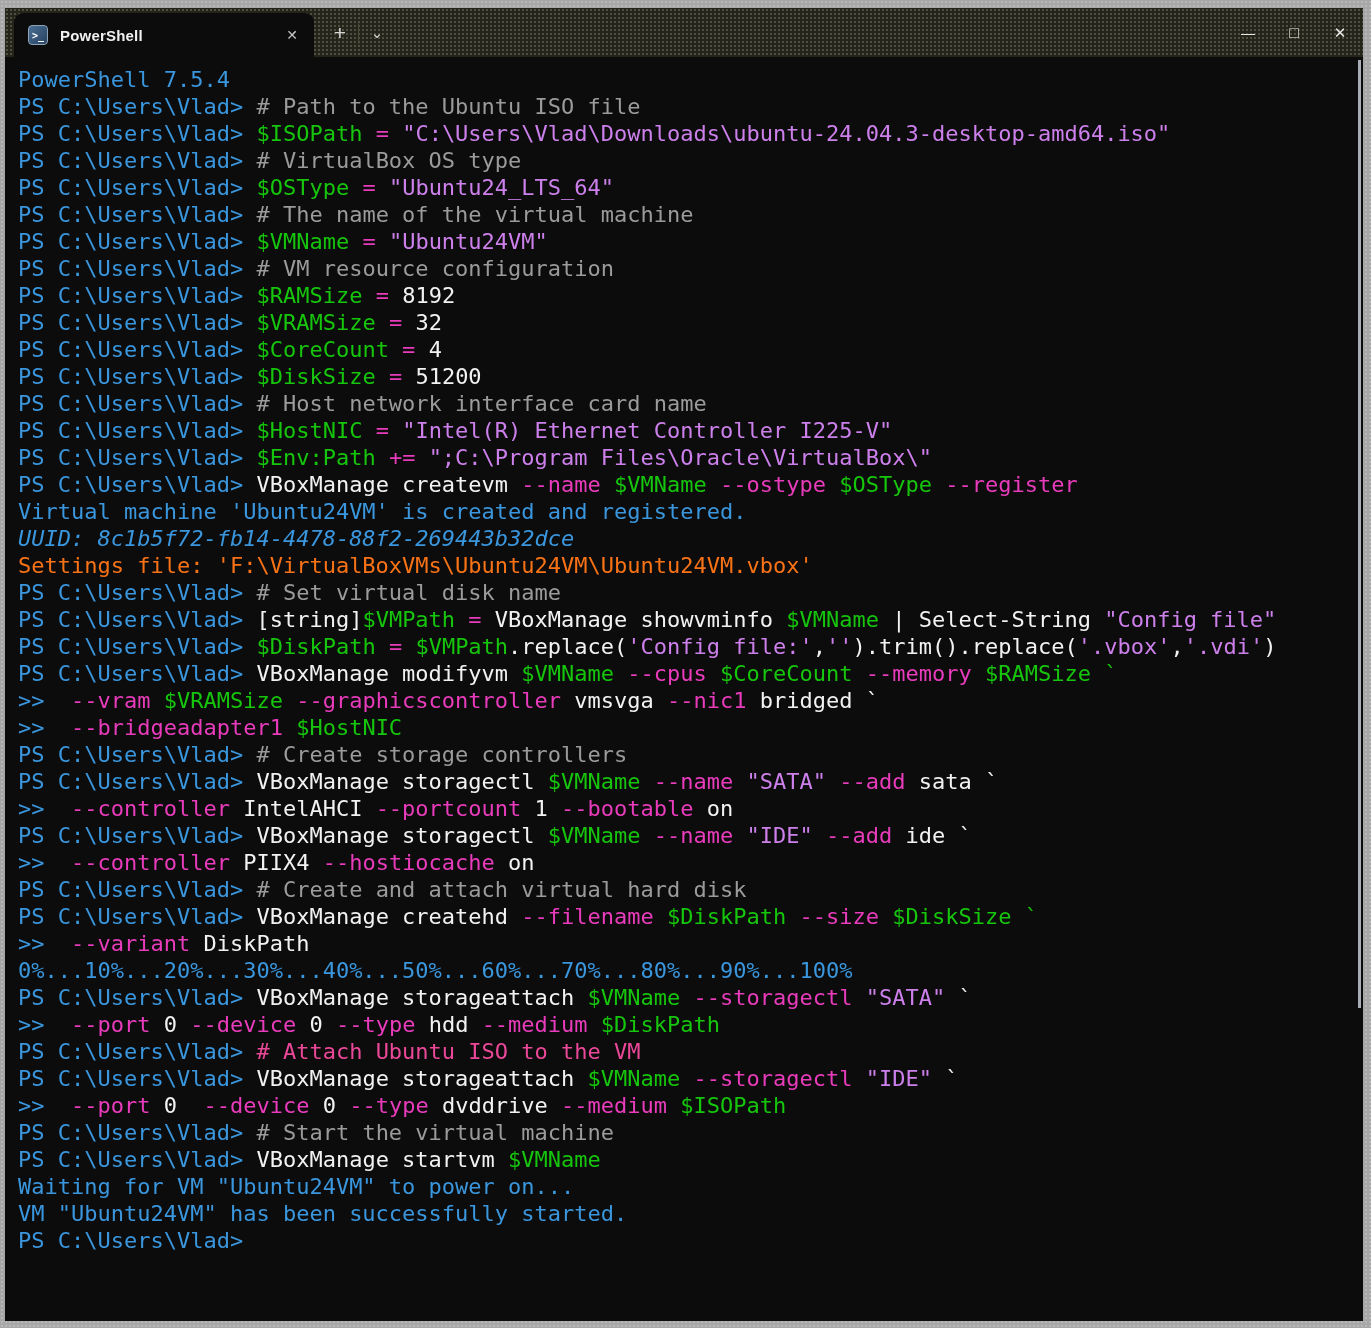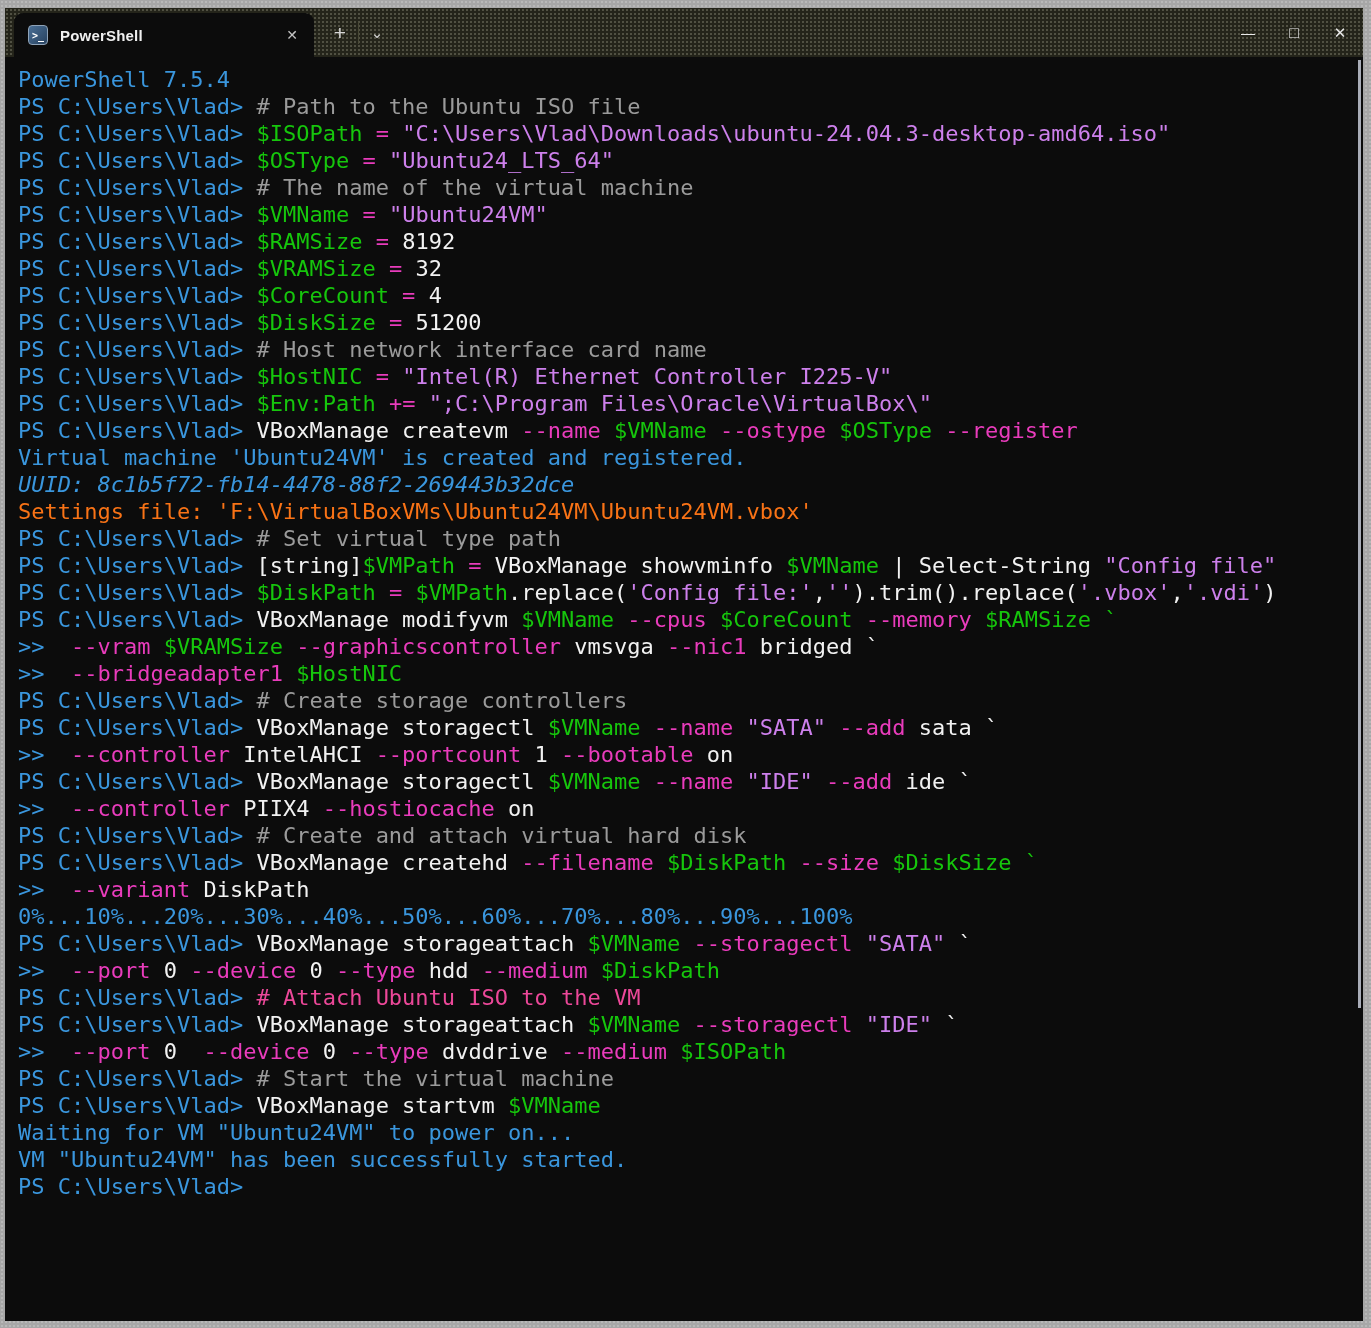--- a/index.html
+++ b/index.html
@@ -87,35 +87,37 @@
       <div class="win-btn close">✕</div>
     </div>
 
   </div>
 
   <div class="terminal">
     <div class="scrollbar-thumb"></div>
   <div class="line"><span style="color: rgb(58, 150, 221);">PowerShell 7.5.4</span></div>
       <div class="line"><span style="color: rgb(58, 150, 221);">PS C:\Users\Vlad&gt; </span><span style="color: rgb(155, 155, 155); text-align: right;"># Path to the Ubuntu ISO file</span></div>
       <div class="line"><span style="color: rgb(58, 150, 221);">PS C:\Users\Vlad&gt; </span><span style="color: rgb(22, 198, 12);">$ISOPath</span><span style="color: rgb(233, 60, 188);"> = </span><span style="color: rgb(205, 128, 236);">"C:\Users\Vlad\Downloads\ubuntu-24.04.3-desktop-amd64.iso"</span></div>
+      <div class="line"><span style="color: rgb(58, 150, 221);">PS C:\Users\Vlad&gt; </span><span style="color: rgb(155, 155, 155);"># VirtualBox OS type</span></div>
       <div class="line"><span style="color: rgb(58, 150, 221);">PS C:\Users\Vlad&gt; </span><span style="color: rgb(22, 198, 12);">$OSType</span><span style="color: rgb(233, 60, 188);"> = </span><span style="color: rgb(205, 128, 236);">"Ubuntu24_LTS_64"</span></div>
       <div class="line"><span style="color: rgb(58, 150, 221);">PS C:\Users\Vlad&gt; </span><span style="color: rgb(155, 155, 155);"># The name of the virtual machine</span></div>
       <div class="line"><span style="color: rgb(58, 150, 221);">PS C:\Users\Vlad&gt; </span><span style="color: rgb(22, 198, 12);">$VMName</span><span style="color: rgb(233, 60, 188);"> = </span><span style="color: rgb(205, 128, 236);">"Ubuntu24VM"</span></div>
+      <div class="line"><span style="color: rgb(58, 150, 221);">PS C:\Users\Vlad&gt; </span><span style="color: rgb(155, 155, 155);"># VM resource configuration</span></div>
       <div class="line"><span style="color: rgb(58, 150, 221);">PS C:\Users\Vlad&gt; </span><span style="color: rgb(22, 198, 12);">$RAMSize</span><span style="color: rgb(233, 60, 188);"> = </span><span style="color: rgb(242, 242, 242);">8192</span></div>
       <div class="line"><span style="color: rgb(58, 150, 221);">PS C:\Users\Vlad&gt; </span><span style="color: rgb(22, 198, 12);">$VRAMSize</span><span style="color: rgb(233, 60, 188);"> = </span><span style="color: rgb(242, 242, 242);">32</span></div>
       <div class="line"><span style="color: rgb(58, 150, 221);">PS C:\Users\Vlad&gt; </span><span style="color: rgb(22, 198, 12);">$CoreCount</span><span style="color: rgb(233, 60, 188);"> = </span><span style="color: rgb(242, 242, 242);">4</span></div>
       <div class="line"><span style="color: rgb(58, 150, 221);">PS C:\Users\Vlad&gt; </span><span style="color: rgb(22, 198, 12);">$DiskSize</span><span style="color: rgb(233, 60, 188);"> = </span><span style="color: rgb(242, 242, 242);">51200</span></div>
       <div class="line"><span style="color: rgb(58, 150, 221);">PS C:\Users\Vlad&gt; </span><span style="color: rgb(155, 155, 155);"># Host network interface card name</span></div>
       <div class="line"><span style="color: rgb(58, 150, 221);">PS C:\Users\Vlad&gt; </span><span style="color: rgb(22, 198, 12);">$HostNIC</span><span style="color: rgb(233, 60, 188);"> = </span><span style="color: rgb(205, 128, 236);">"Intel(R) Ethernet Controller I225-V"</span></div>
       <div class="line"><span style="color: rgb(58, 150, 221);">PS C:\Users\Vlad&gt; </span><span style="color: rgb(22, 198, 12);">$Env:Path</span><span style="color: rgb(233, 60, 188);"> += </span><span style="color: rgb(205, 128, 236);">";C:\Program Files\Oracle\VirtualBox\"</span></div>
       <div class="line"><span style="color: rgb(58, 150, 221);">PS C:\Users\Vlad&gt; </span><span style="color: rgb(242, 242, 242);">VBoxManage createvm </span><span style="color: rgb(233, 60, 188);">--name </span><span style="color: rgb(22, 198, 12);">$VMName </span><span style="color: rgb(233, 60, 188);">--ostype </span><span style="color: rgb(22, 198, 12);">$OSType </span><span style="color: rgb(233, 60, 188);">--register</span></div>
       <div class="line"><span style="color: rgb(58, 150, 221);">Virtual machine 'Ubuntu24VM' is created and registered.</span></div>
       <div class="line"><span style="color: rgb(58, 150, 221); font-style: italic;">UUID: 8c1b5f72-fb14-4478-88f2-269443b32dce</span></div>
       <div class="line"><span style="color: #f97316;">Settings file: 'F:\VirtualBoxVMs\Ubuntu24VM\Ubuntu24VM.vbox'</span></div>
-      <div class="line"><span style="color: rgb(58, 150, 221);">PS C:\Users\Vlad&gt; </span><span style="color: rgb(155, 155, 155);"># Set virtual type path</span></div>
+      <div class="line"><span style="color: rgb(58, 150, 221);">PS C:\Users\Vlad&gt; </span><span style="color: rgb(155, 155, 155);"># Set virtual disk name</span></div>
       <div class="line"><span style="color: rgb(58, 150, 221);">PS C:\Users\Vlad&gt; </span><span style="color: rgb(242, 242, 242);">[string]</span><span style="color: rgb(22, 198, 12);">$VMPath</span><span style="color: rgb(233, 60, 188);"> = </span><span style="color: rgb(242, 242, 242);">VBoxManage showvminfo </span><span style="color: rgb(22, 198, 12);">$VMName </span><span style="color: rgb(242, 242, 242);">| Select-String </span><span style="color: rgb(205, 128, 236);">"Config file"</span></div>
       <div class="line"><span style="color: rgb(58, 150, 221);">PS C:\Users\Vlad&gt; </span><span style="color: rgb(22, 198, 12);">$DiskPath</span><span style="color: rgb(233, 60, 188);"> = </span><span style="color: rgb(22, 198, 12);">$VMPath</span><span style="color: rgb(242, 242, 242);">.replace(</span><span style="color: rgb(205, 128, 236);">'Config file:'</span><span style="color: rgb(242, 242, 242);">,</span><span style="color: rgb(205, 128, 236);">''</span><span style="color: rgb(242, 242, 242);">).trim().replace(</span><span style="color: rgb(205, 128, 236);">'.vbox'</span><span style="color: rgb(242, 242, 242);">,</span><span style="color: rgb(205, 128, 236);">'.vdi'</span><span style="color: rgb(242, 242, 242);">)</span></div>
       <div class="line"><span style="color: rgb(58, 150, 221);">PS C:\Users\Vlad&gt; </span><span style="color: rgb(242, 242, 242);">VBoxManage modifyvm </span><span style="color: rgb(22, 198, 12);">$VMName </span><span style="color: rgb(233, 60, 188);">--cpus </span><span style="color: rgb(22, 198, 12);">$CoreCount </span><span style="color: rgb(233, 60, 188);">--memory </span><span style="color: rgb(22, 198, 12);">$RAMSize </span><span style="color: rgb(22, 198, 12);">`</span></div>
       <div class="line"><span style="color: rgb(58, 150, 221);">&gt;&gt;  </span><span style="color: rgb(233, 60, 188);">--vram </span><span style="color: rgb(22, 198, 12);">$VRAMSize </span><span style="color: rgb(233, 60, 188);">--graphicscontroller </span><span style="color: rgb(242, 242, 242);">vmsvga </span><span style="color: rgb(233, 60, 188);">--nic1 </span><span style="color: rgb(242, 242, 242);">bridged </span><span style="color: rgb(242, 242, 242);">`</span></div>
       <div class="line"><span style="color: rgb(58, 150, 221);">&gt;&gt;  </span><span style="color: rgb(233, 60, 188);">--bridgeadapter1 </span><span style="color: rgb(22, 198, 12);">$HostNIC</span></div>
       <div class="line"><span style="color: rgb(58, 150, 221);">PS C:\Users\Vlad&gt; </span><span style="color: rgb(155, 155, 155);"># Create storage controllers</span></div>
       <div class="line"><span style="color: rgb(58, 150, 221);">PS C:\Users\Vlad&gt; </span><span style="color: rgb(242, 242, 242);">VBoxManage storagectl </span><span style="color: rgb(22, 198, 12);">$VMName </span><span style="color: rgb(233, 60, 188);">--name </span><span style="color: rgb(205, 128, 236);">"SATA" </span><span style="color: rgb(233, 60, 188);">--add </span><span style="color: rgb(242, 242, 242);">sata </span><span style="color: rgb(242, 242, 242);">`</span></div>
       <div class="line"><span style="color: rgb(58, 150, 221);">&gt;&gt;  </span><span style="color: rgb(233, 60, 188);">--controller </span><span style="color: rgb(242, 242, 242);">IntelAHCI </span><span style="color: rgb(233, 60, 188);">--portcount </span><span style="color: rgb(242, 242, 242);">1 </span><span style="color: rgb(233, 60, 188);">--bootable </span><span style="color: rgb(242, 242, 242);">on</span></div>
       <div class="line"><span style="color: rgb(58, 150, 221);">PS C:\Users\Vlad&gt; </span><span style="color: rgb(242, 242, 242);">VBoxManage storagectl </span><span style="color: rgb(22, 198, 12);">$VMName </span><span style="color: rgb(233, 60, 188);">--name </span><span style="color: rgb(205, 128, 236);">"IDE" </span><span style="color: rgb(233, 60, 188);">--add </span><span style="color: rgb(242, 242, 242);">ide </span><span style="color: rgb(242, 242, 242);">`</span></div>
       <div class="line"><span style="color: rgb(58, 150, 221);">&gt;&gt;  </span><span style="color: rgb(233, 60, 188);">--controller </span><span style="color: rgb(242, 242, 242);">PIIX4 </span><span style="color: rgb(233, 60, 188);">--hostiocache </span><span style="color: rgb(242, 242, 242);">on</span></div>

